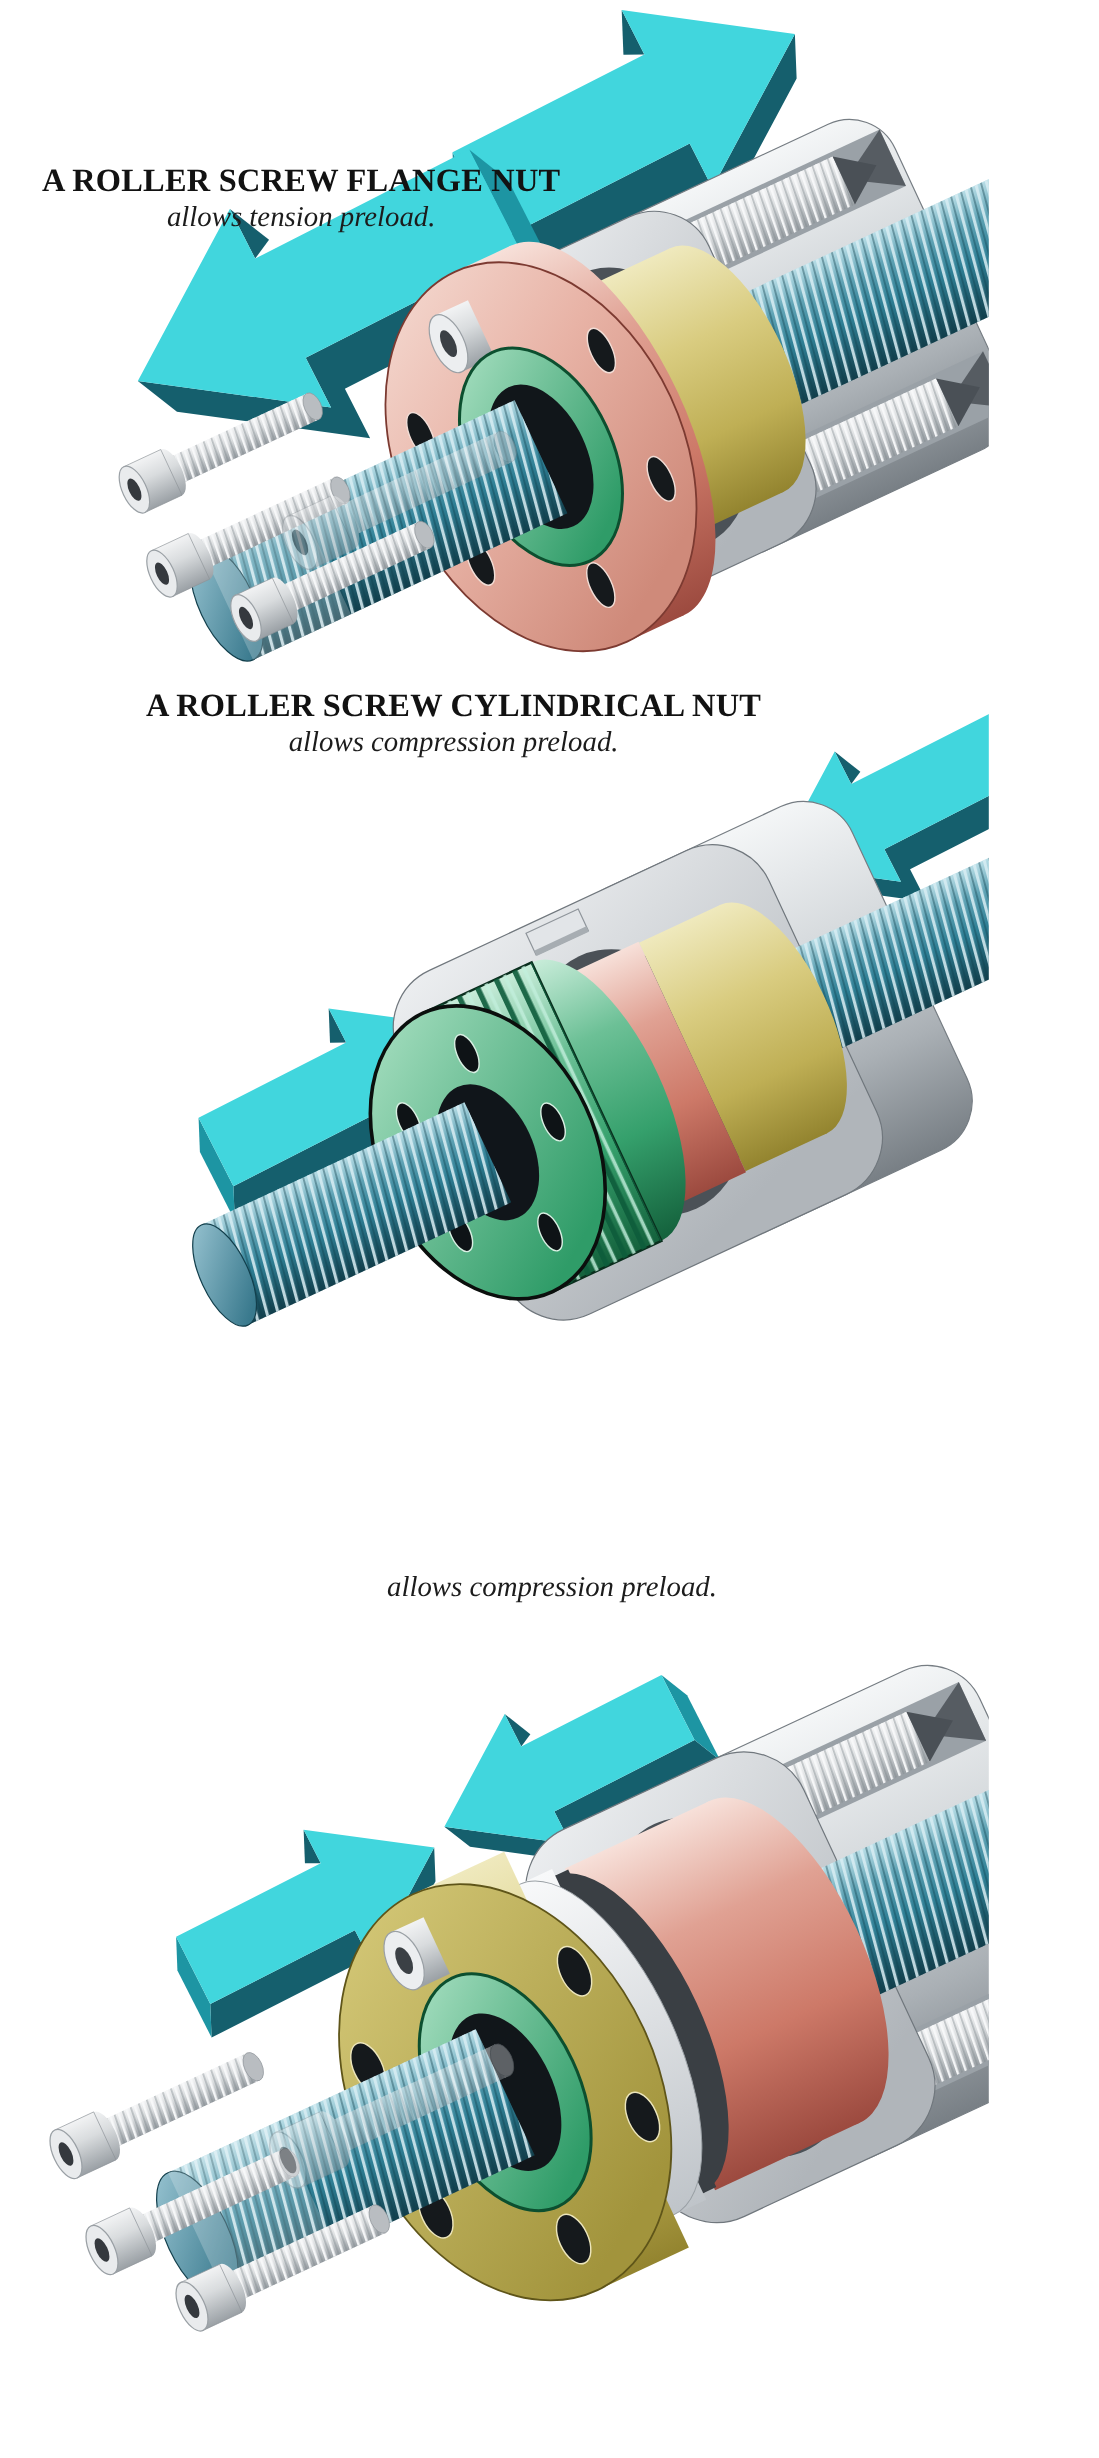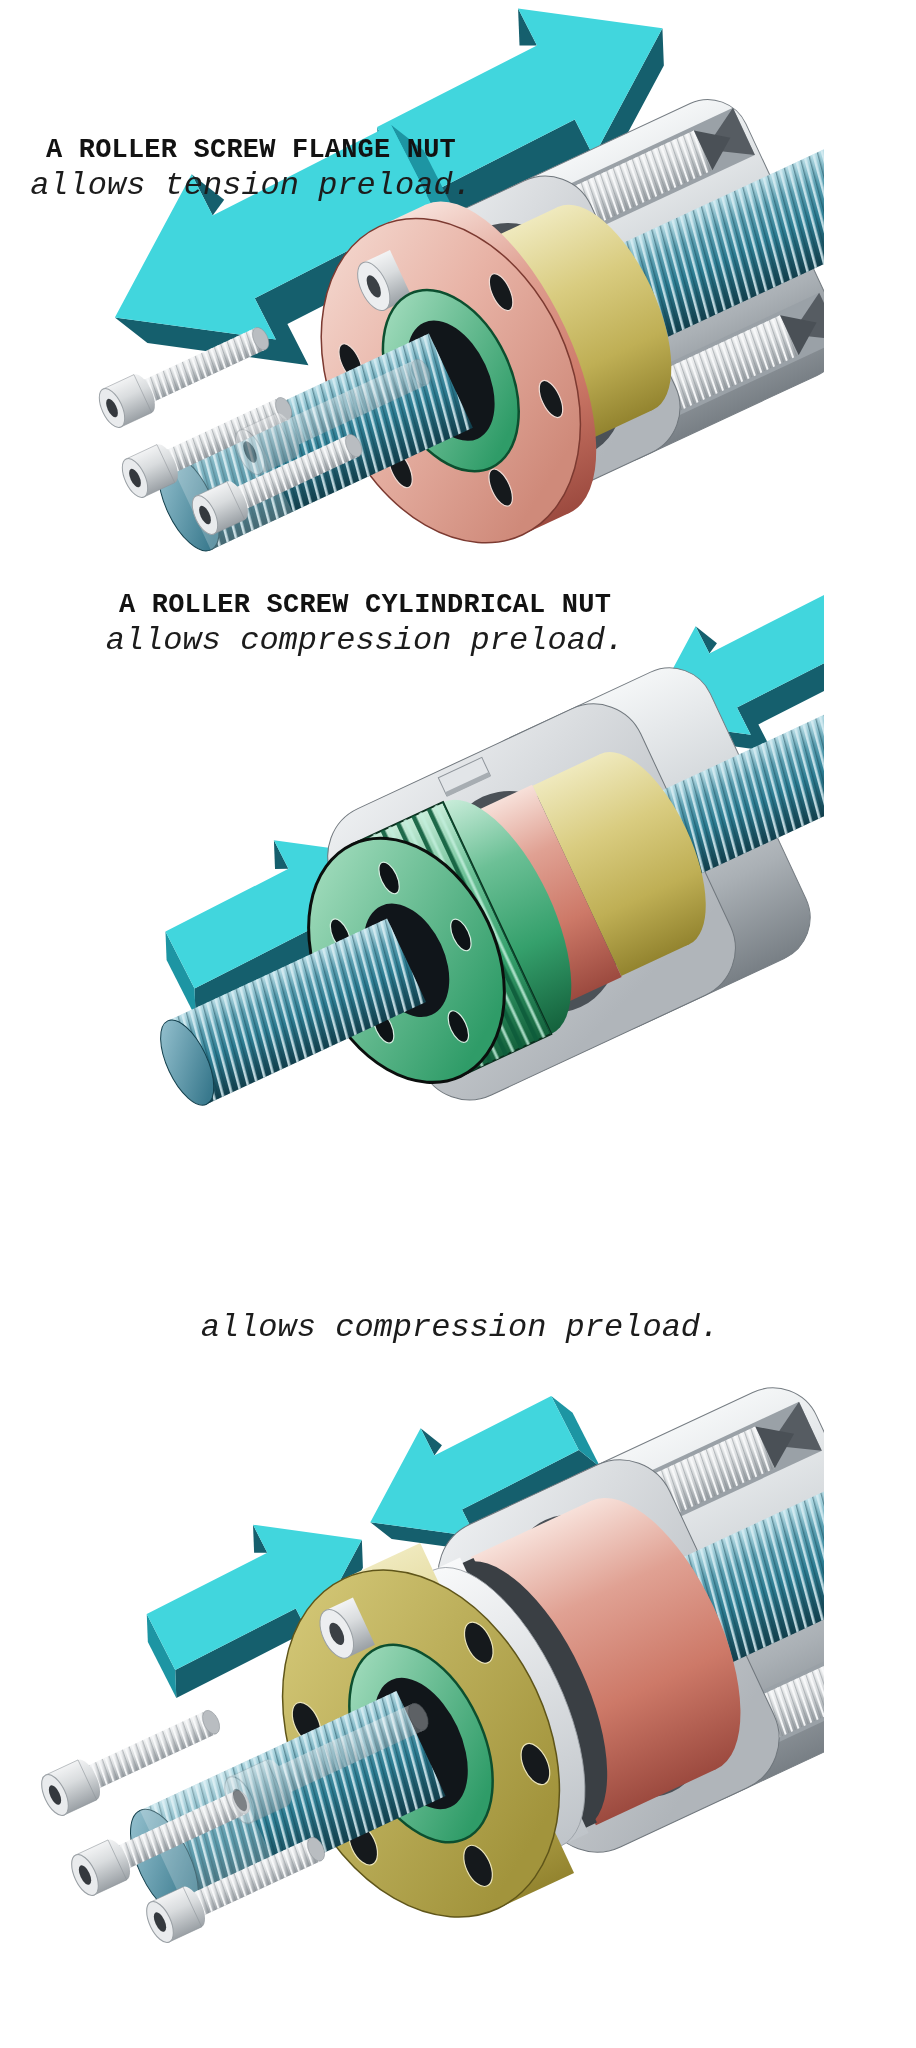--- a/index.html
+++ b/index.html
@@ -1,21 +1,21 @@
 <!DOCTYPE html>
 <html><head>
 <meta charset="utf-8">
 <style>
   html,body{margin:0;padding:0;background:#ffffff;}
   #page{position:relative;width:824px;height:2048px;background:#ffffff;overflow:hidden;
-        font-family:Liberation Mono, monospace;}
+        font-family:Liberation Serif, serif;}
   #art{position:absolute;left:0;top:0;}
   .caption{position:absolute;text-align:center;pointer-events:none;}
   .title{font-weight:700;font-size:27px;letter-spacing:.2px;color:#121212;line-height:1.1;}
-  .subtitle{font-style:italic;font-size:32px;color:#1c1c1c;line-height:1.15;margin-top:2px;}
+  .subtitle{font-style:italic;font-size:24px;color:#1c1c1c;line-height:1.15;margin-top:2px;}
 </style>
 </head>
 <body>
 
 <div id="page">
 
 <svg id="art" width="916" height="2048" viewBox="0 0 916 2048">
   <defs>
     <linearGradient id="gradGray" x1="0" y1="0" x2="0" y2="1">
       <stop offset="0" stop-color="#f4f6f7"></stop>
@@ -315,21 +315,21 @@
   <g opacity="0.45">
         <use href="#bolt" transform="translate(240,1800) rotate(-25) scale(1.2)"></use>
       </g>
 </svg>
 
 <div class="caption" style="left:16px;top:136px;width:470px;">
   <div class="title">A ROLLER SCREW FLANGE NUT</div>
   <div class="subtitle">allows tension preload.</div>
 </div>
 
-<div class="caption" style="left:60px;top:574px;width:610px;margin-top:17px;">
+<div class="caption" style="left:73px;top:574px;width:610px;">
   <div class="title">A ROLLER SCREW CYLINDRICAL NUT</div>
   <div class="subtitle">allows compression preload.</div>
 </div>
 
 <div class="caption" style="left:105px;top:1308px;width:710px;">
   <div class="subtitle">allows compression preload.</div>
 </div>
 
 </div>
 

